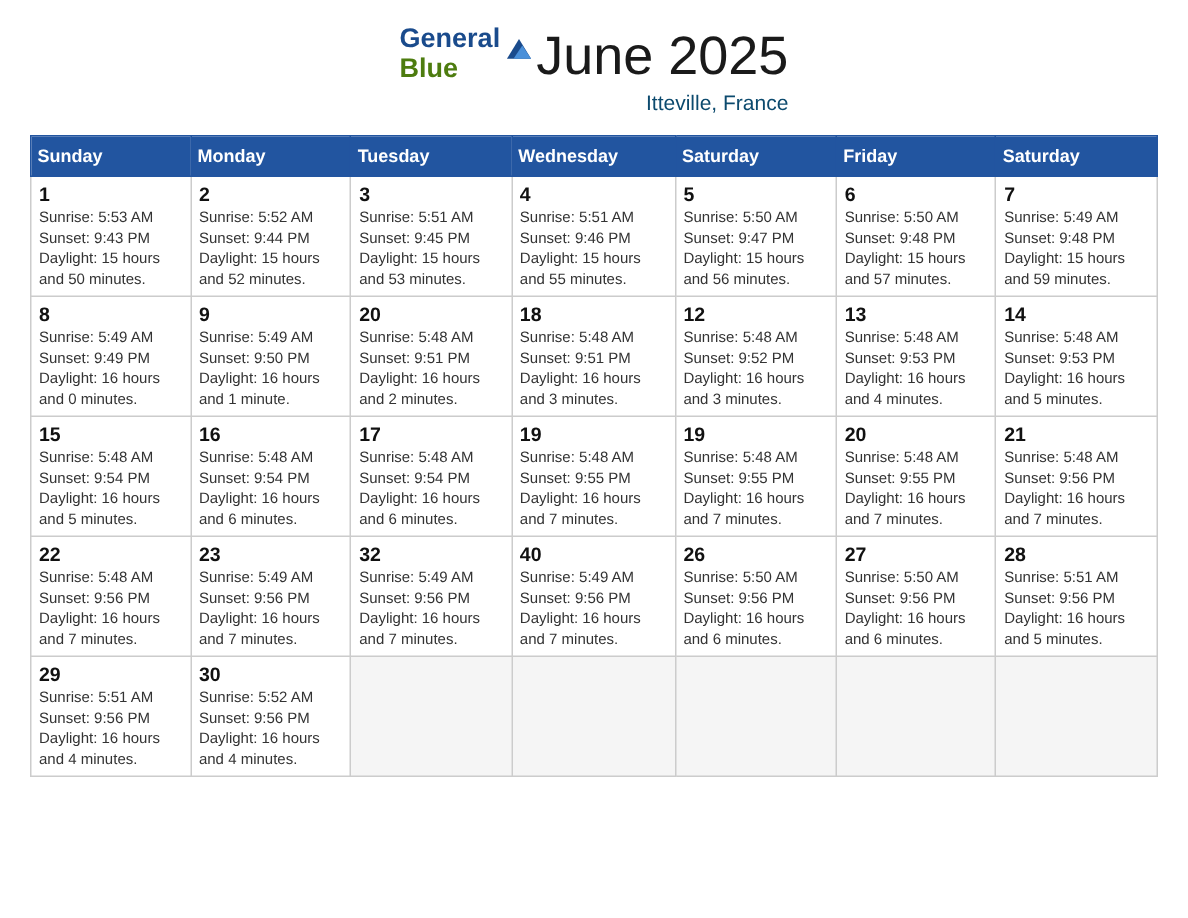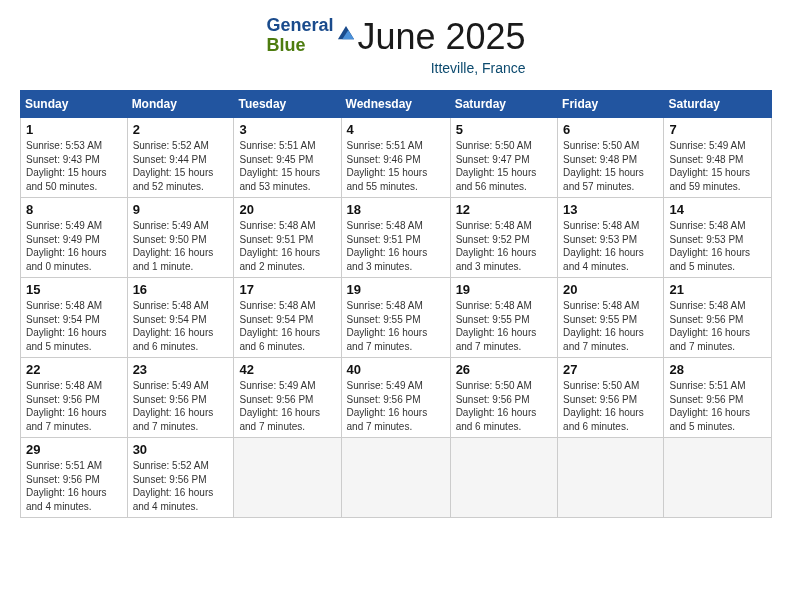--- a/index.html
+++ b/index.html
@@ -291,21 +291,21 @@
 and 7 minutes.</div>
           </td>
           <td>
             <span class="day-num">23</span>
             <div class="day-detail" style="white-space: pre-line;">Sunrise: 5:49 AM
 Sunset: 9:56 PM
 Daylight: 16 hours
 and 7 minutes.</div>
           </td>
           <td>
-            <span class="day-num">42</span>
+            <span class="day-num">32</span>
             <div class="day-detail" style="white-space: pre-line;">Sunrise: 5:49 AM
 Sunset: 9:56 PM
 Daylight: 16 hours
 and 7 minutes.</div>
           </td>
           <td>
             <span class="day-num">40</span>
             <div class="day-detail" style="white-space: pre-line;">Sunrise: 5:49 AM
 Sunset: 9:56 PM
 Daylight: 16 hours

